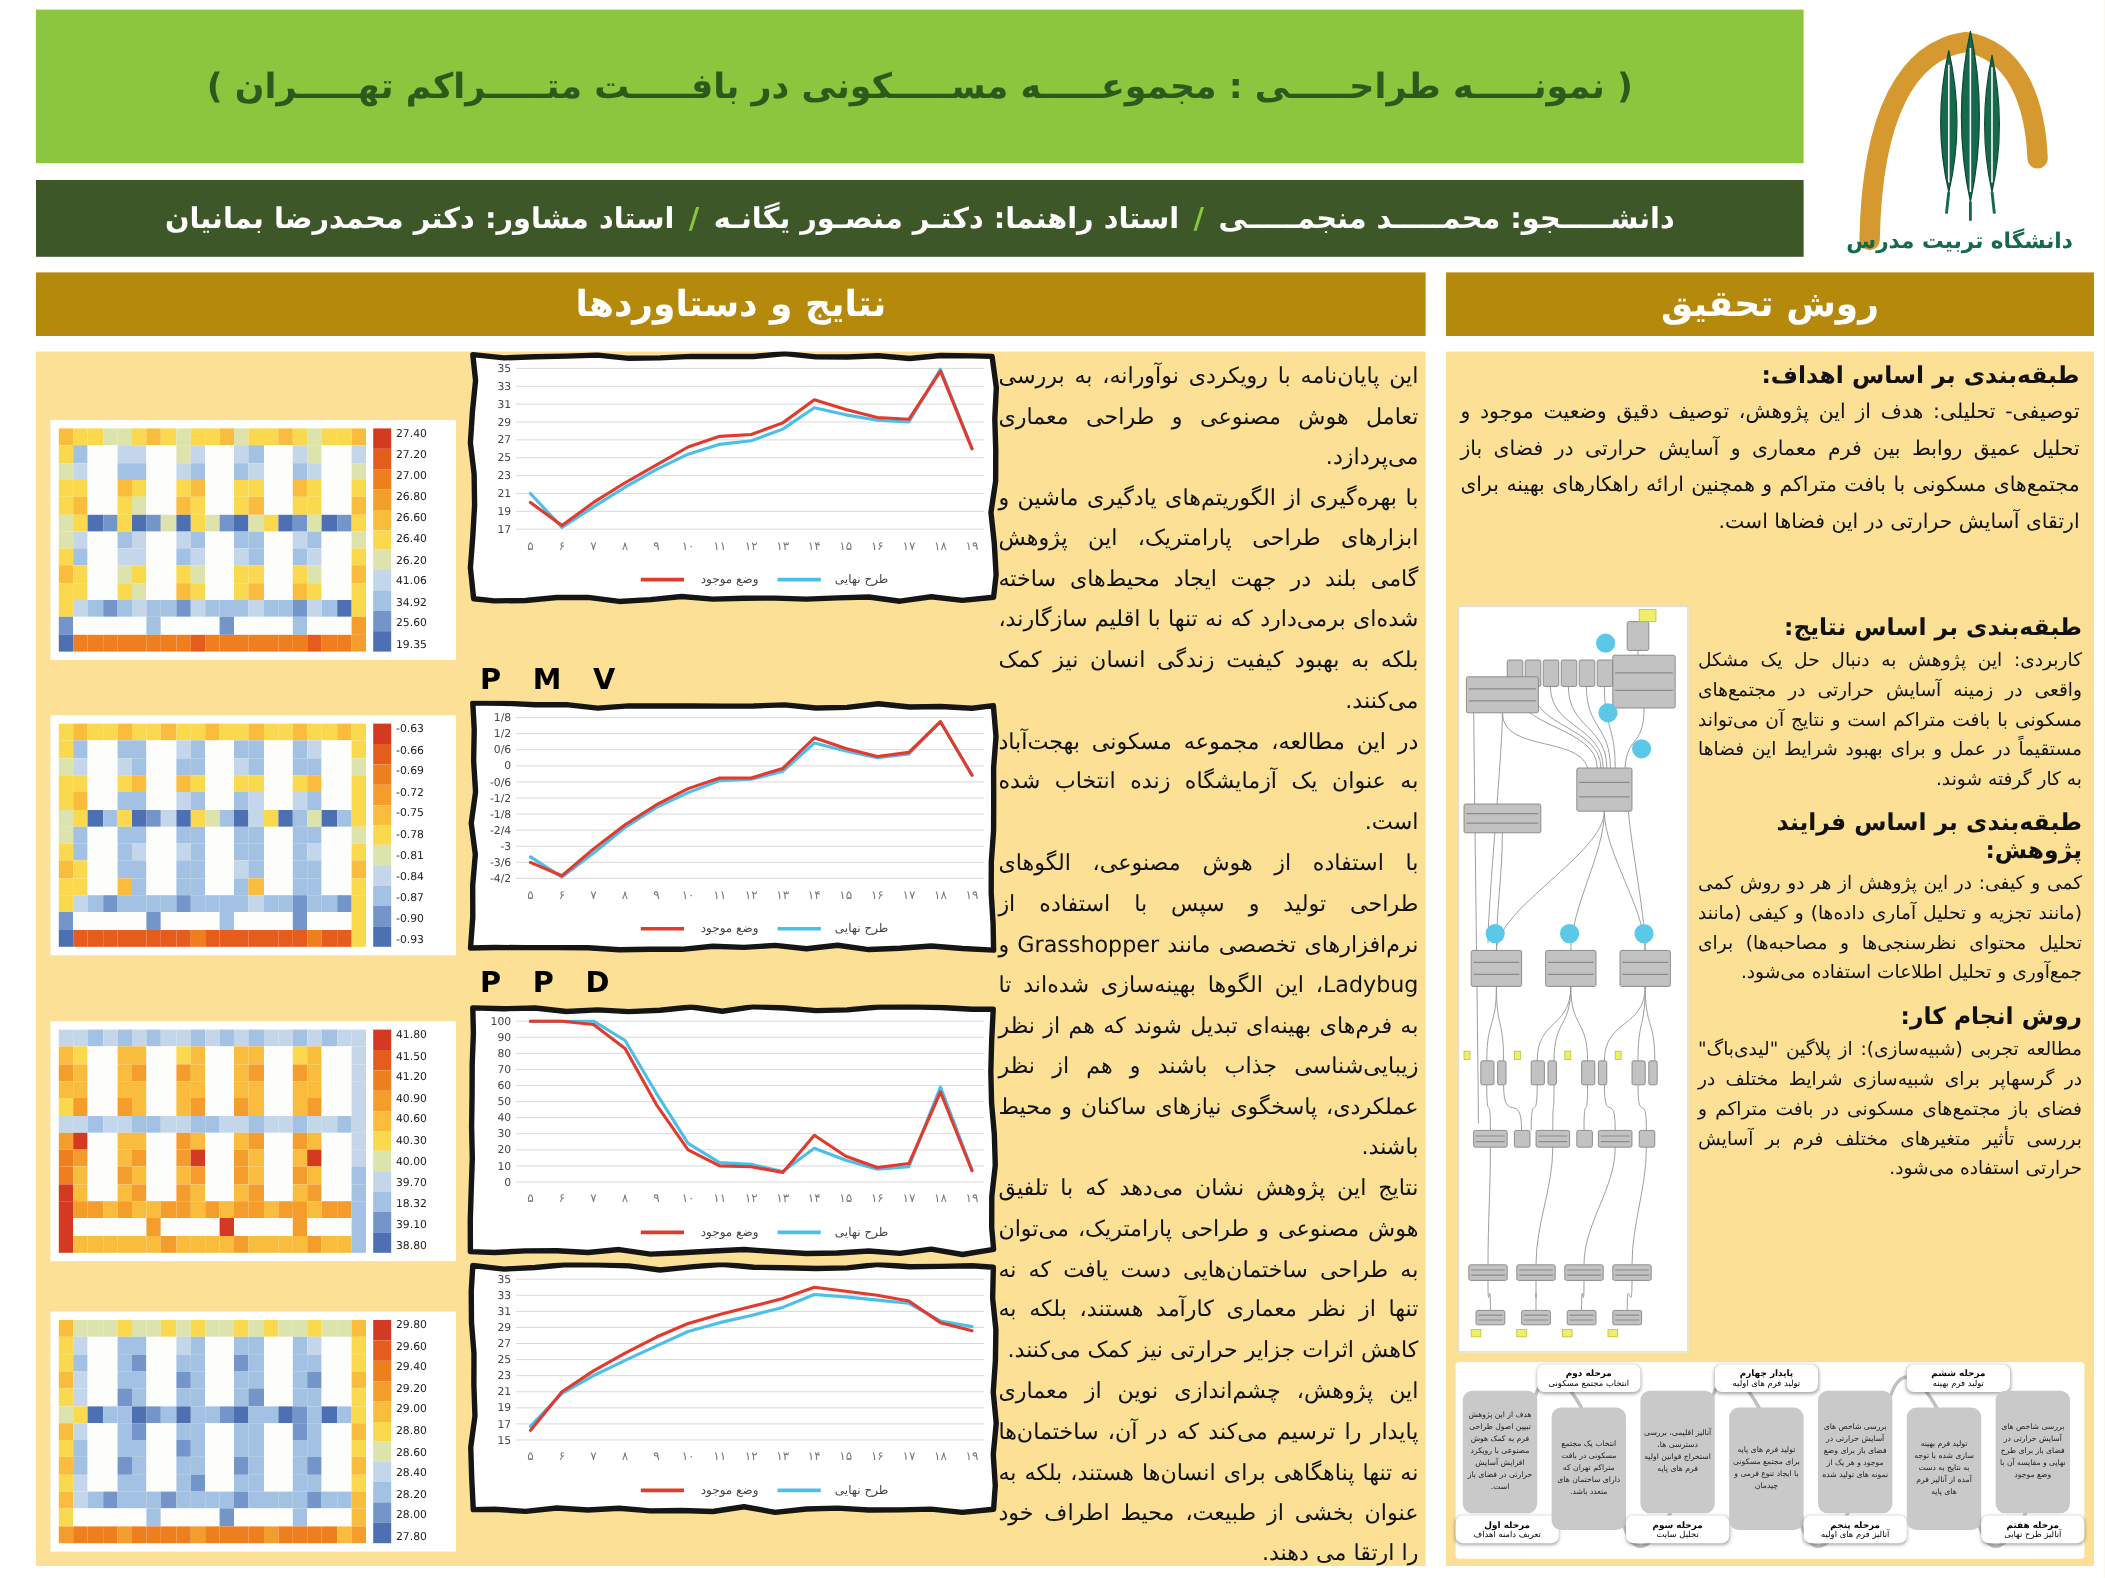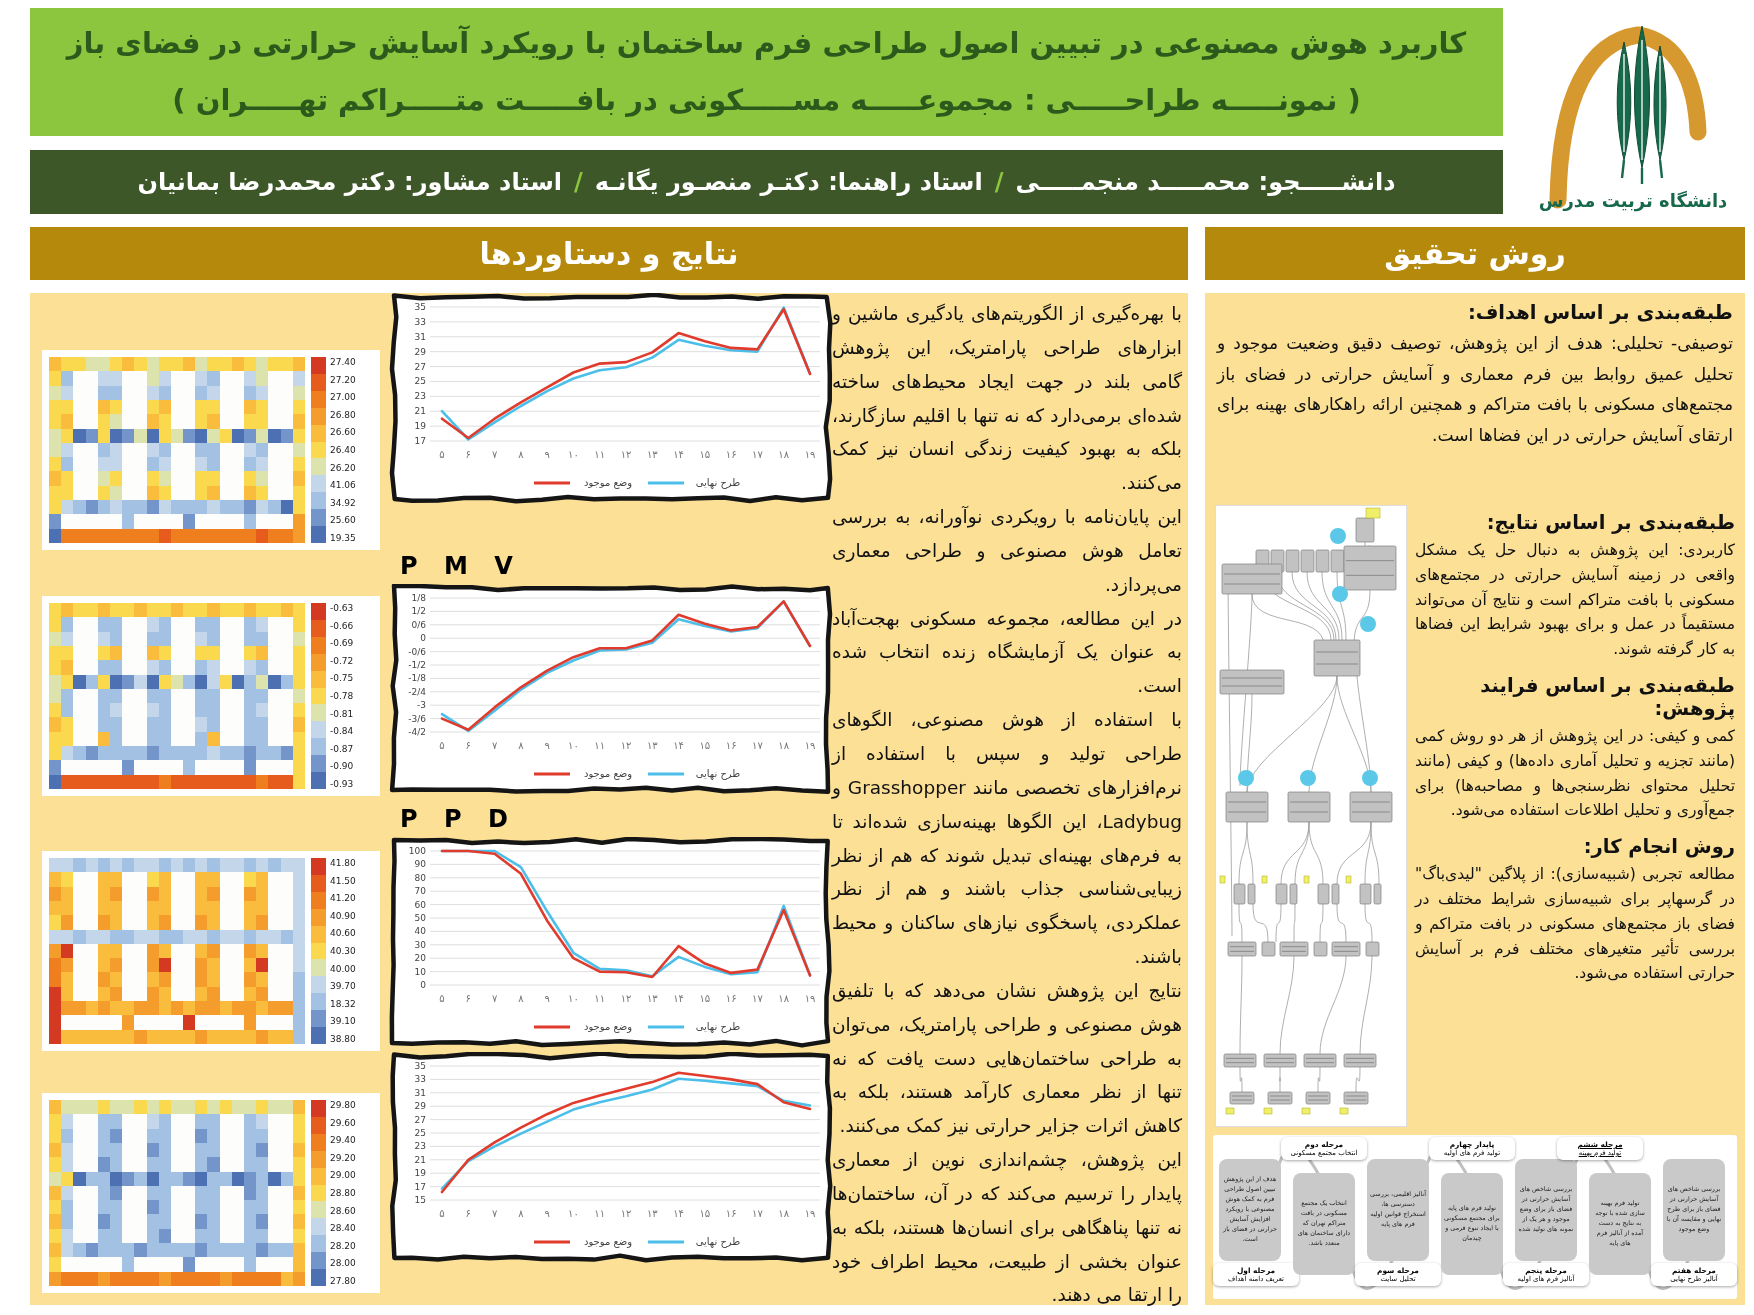--- a/index.html
+++ b/index.html
@@ -54,21 +54,20 @@
   .flabel{position:absolute;width:86px;background:#fff;border-radius:6px;box-shadow:0 1px 3px rgba(0,0,0,.35);
           text-align:center;direction:rtl;padding:3px 2px;box-sizing:border-box;}
   .flabel .l1{font-weight:bold;font-size:7.4px;}
   .flabel .l2{font-size:7px;}
   svg{display:block;}
 </style>
 </head>
 <body>
 
 <div class="abs title-box">
-  <div class="title-line">کاربرد هوش مصنوعی در تبیین اصول طراحی فرم ساختمان با رویکرد آسایش حرارتی در فضای باز</div>
   <div class="title-line">( نمونـــــه طراحـــــی : مجموعـــــه مســـــکونی در بافـــــت متـــــراکم تهـــــران )</div>
 </div>
 
 <div class="abs credit-bar">
   <span>دانشـــــجو: محمـــــد منجمـــــی</span>
   <span class="sep">/</span>
   <span>استاد راهنما: دکتـر منصـور یگانـه</span>
   <span class="sep">/</span>
   <span>استاد مشاور: دکتر محمدرضا بمانیان</span>
 </div>
@@ -1509,22 +1508,22 @@
           <polyline points="56.0,140.0 82.3,107.8 108.6,90.4 134.9,75.6 161.1,62.2 187.4,50.9 213.7,43.5 240.0,36.8 266.3,30.1 292.6,20.7 318.9,24.0 345.1,27.4 371.4,32.1 397.7,50.2 424.0,56.9" fill="none" stroke="#E03B2C" stroke-width="2.6" stroke-linejoin="round" stroke-linecap="round"></polyline>
           <line x1="148" y1="190" x2="184" y2="190" stroke="#E03B2C" stroke-width="3"></line>
           <text x="222" y="193" text-anchor="middle" font-size="10" fill="#444" direction="rtl">وضع موجود</text>
           <line x1="262" y1="190" x2="298" y2="190" stroke="#4BBFE9" stroke-width="3"></line>
           <text x="332" y="193" text-anchor="middle" font-size="10" fill="#444" direction="rtl">طرح نهایی</text>
           <path d="M8.0 2.6 L 34.0 5.6 L 60.0 4.2 L 86.0 1.8 L 112.0 2.1 L 138.0 2.9 L 164.0 6.3 L 190.0 3.7 L 216.0 1.6 L 242.0 4.0 L 268.0 4.4 L 294.0 5.1 L 320.0 4.6 L 346.0 1.7 L 372.0 3.6 L 398.0 3.3 L 424.0 2.8 L 441.8 4.0 L 441.2 30.0 L 443.9 56.0 L 443.5 82.0 L 441.7 108.0 L 444.2 134.0 L 441.7 160.0 L 443.4 186.0 L 442.0 205.7 L 416.0 208.3 L 390.0 205.6 L 364.0 206.2 L 338.0 206.3 L 312.0 204.8 L 286.0 205.5 L 260.0 208.3 L 234.0 203.6 L 208.0 207.6 L 182.0 206.7 L 156.0 207.1 L 130.0 204.9 L 104.0 206.3 L 78.0 204.7 L 52.0 207.5 L 26.0 205.7 L 8.4 206.0 L 7.1 180.0 L 6.3 154.0 L 9.8 128.0 L 8.9 102.0 L 9.0 76.0 L 6.9 50.0 L 6.7 24.0 Z" fill="none" stroke="#151515" stroke-width="4.5" stroke-linejoin="round"></path>
         </svg>
       </div>
     </div>
   <div id="results-text">
+    <p>این پایان‌نامه با رویکردی نوآورانه، به بررسی تعامل هوش مصنوعی و طراحی معماری می‌پردازد.</p>
     <p>با بهره‌گیری از الگوریتم‌های یادگیری ماشین و ابزارهای طراحی پارامتریک، این پژوهش گامی بلند در جهت ایجاد محیط‌های ساخته شده‌ای برمی‌دارد که نه تنها با اقلیم سازگارند، بلکه به بهبود کیفیت زندگی انسان نیز کمک می‌کنند.</p>
-    <p>این پایان‌نامه با رویکردی نوآورانه، به بررسی تعامل هوش مصنوعی و طراحی معماری می‌پردازد.</p>
     <p>در این مطالعه، مجموعه مسکونی بهجت‌آباد به عنوان یک آزمایشگاه زنده انتخاب شده است.</p>
     <p>با استفاده از هوش مصنوعی، الگوهای طراحی تولید و سپس با استفاده از نرم‌افزارهای تخصصی مانند Grasshopper و Ladybug، این الگوها بهینه‌سازی شده‌اند تا به فرم‌های بهینه‌ای تبدیل شوند که هم از نظر زیبایی‌شناسی جذاب باشند و هم از نظر عملکردی، پاسخگوی نیازهای ساکنان و محیط باشند.</p>
     <p>نتایج این پژوهش نشان می‌دهد که با تلفیق هوش مصنوعی و طراحی پارامتریک، می‌توان به طراحی ساختمان‌هایی دست یافت که نه تنها از نظر معماری کارآمد هستند، بلکه به کاهش اثرات جزایر حرارتی نیز کمک می‌کنند.</p>
     <p>این پژوهش، چشم‌اندازی نوین از معماری پایدار را ترسیم می‌کند که در آن، ساختمان‌ها نه تنها پناهگاهی برای انسان‌ها هستند، بلکه به عنوان بخشی از طبیعت، محیط اطراف خود را ارتقا می دهند.</p>
     <p>این دستاورد می‌تواند به عنوان الگویی برای طراحی ساختمان‌های مسکونی در سایر مناطق با اقلیم مشابه مورد استفاده قرار گیرد.</p>
   </div>
 </div>
 
 <div class="abs panel" id="method-panel">
   <div class="m-block" id="m-block0">
@@ -1715,21 +1714,21 @@
       <div class="fbox" style="left: 302px; top: 24px;">
         <span>بررسی شاخص های آسایش حرارتی در فضای باز برای وضع موجود و هر یک از نمونه های تولید شده</span>
       </div>
       <div class="flabel" style="left: 290px; top: 128px;">
         <div class="l1">مرحله پنجم</div>
         <div class="l2">آنالیز فرم های اولیه</div>
       </div>
       <div class="fbox" style="left: 376px; top: 38px;">
         <span>تولید فرم بهینه سازی شده با توجه به نتایج به دست آمده از آنالیز فرم های پایه</span>
       </div>
-      <div class="flabel" style="left: 344px; top: 2px; text-decoration: underline;">
+      <div class="flabel" style="left: 376px; top: 2px;">
         <div class="l1">مرحله ششم</div>
         <div class="l2">تولید فرم بهینه</div>
       </div>
       <div class="fbox" style="left: 450px; top: 24px;">
         <span>بررسی شاخص های آسایش حرارتی در فضای باز برای طرح نهایی و مقایسه آن با وضع موجود</span>
       </div>
       <div class="flabel" style="left: 438px; top: 128px;">
         <div class="l1">مرحله هفتم</div>
         <div class="l2">آنالیز طرح نهایی</div>
       </div>

